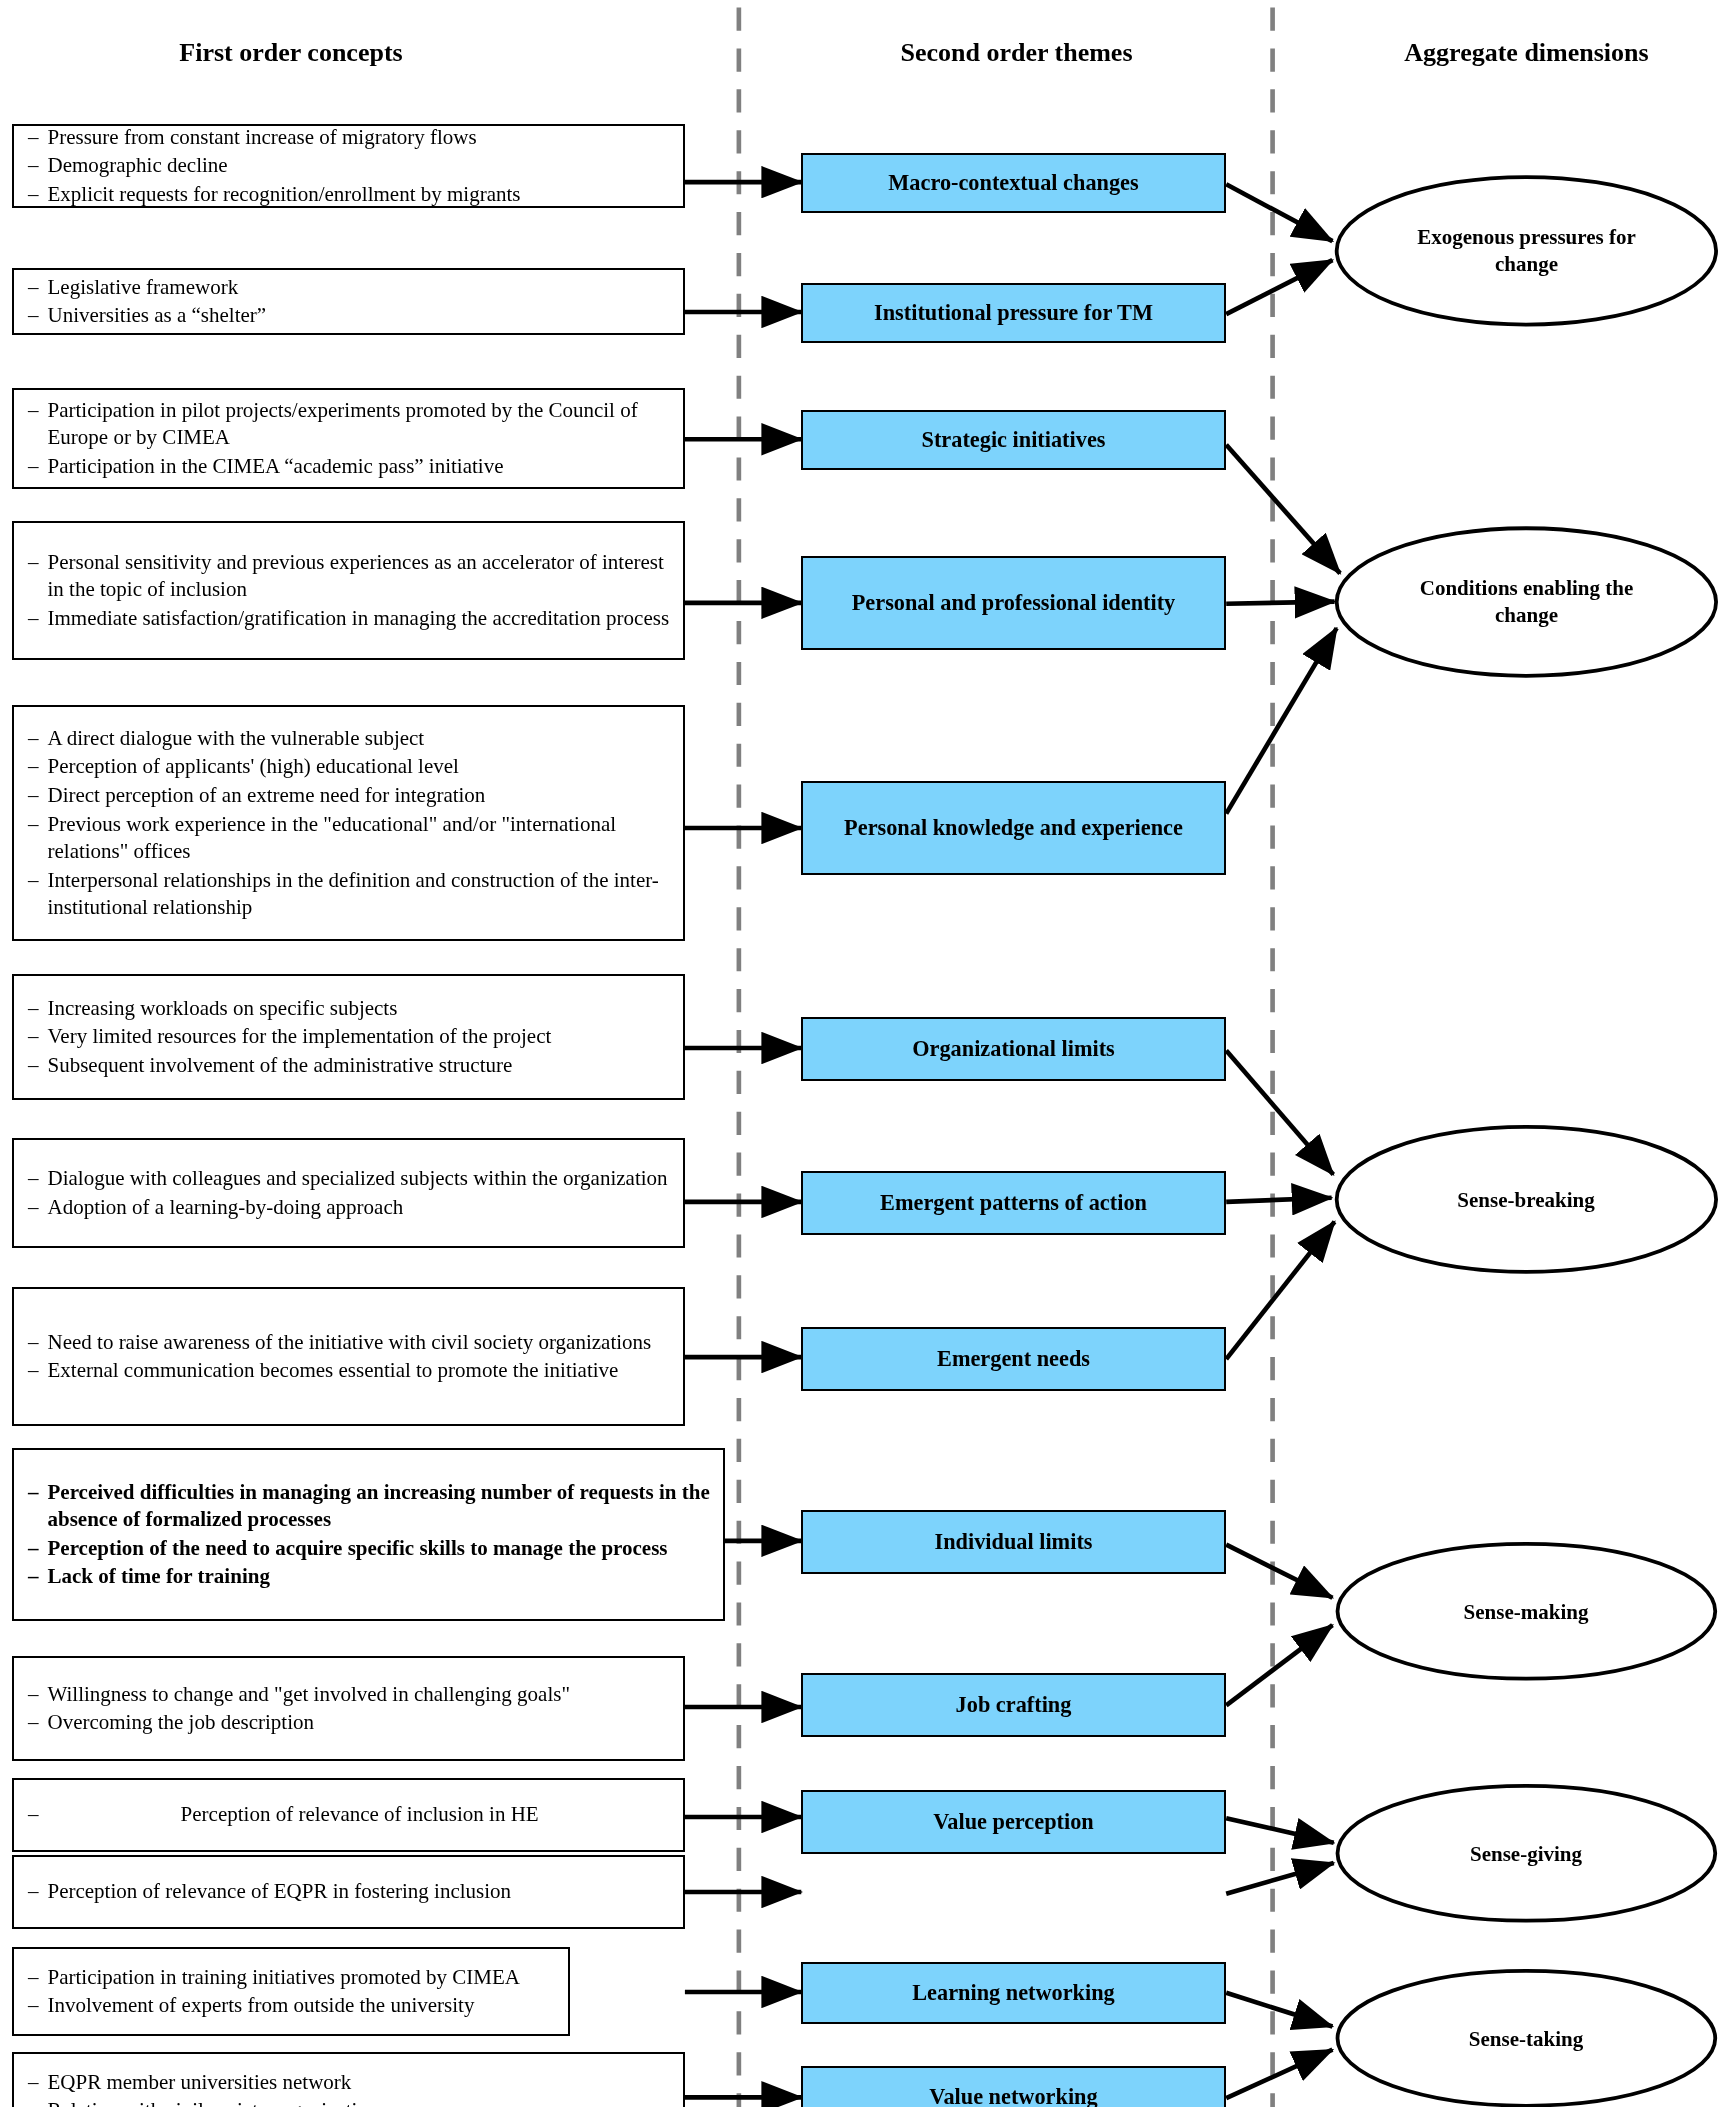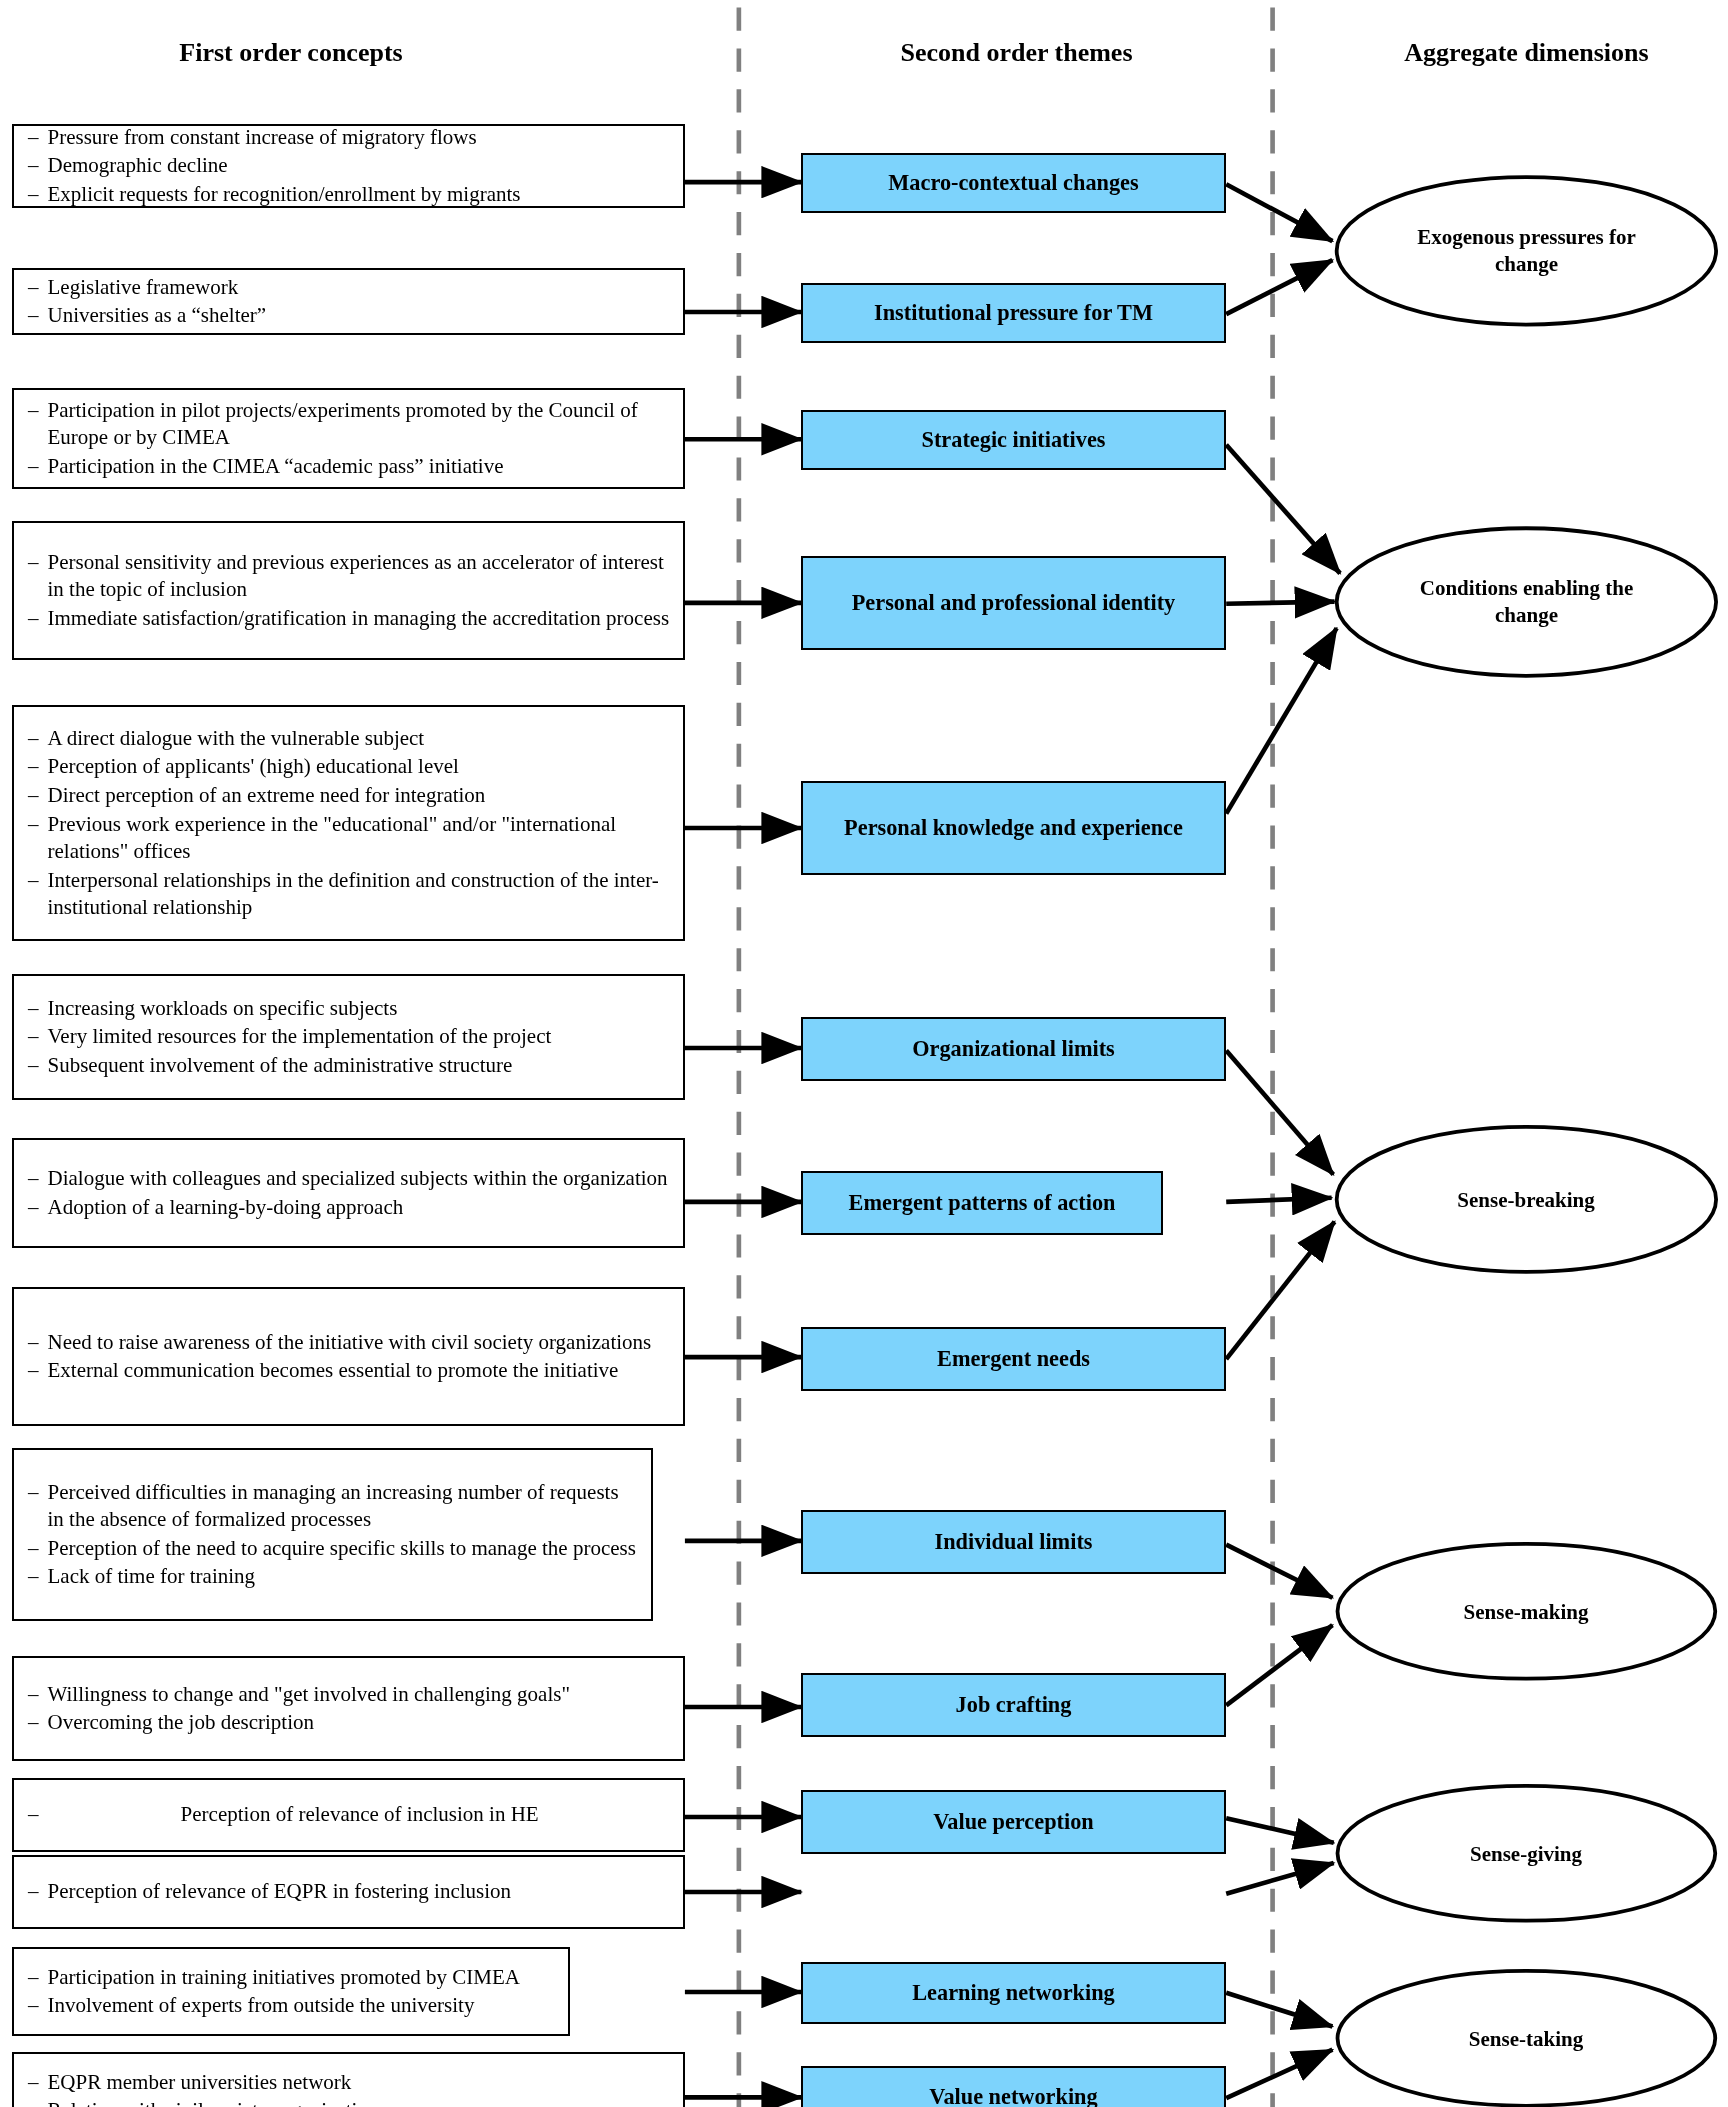--- a/index.html
+++ b/index.html
@@ -170,21 +170,21 @@
     </ul>
   </div>
 
   <div class="fo-box" style="left:11.8px;top:1287px;width:673px;height:139px;">
     <ul>
       <li>Need to raise awareness of the initiative with civil society organizations</li>
       <li>External communication becomes essential to promote the initiative</li>
     </ul>
   </div>
 
-  <div class="fo-box" style="left:11.8px;top:1448px;width:641px;height:173px;">
+  <div class="fo-box" style="left:11.8px;top:1448px;width:713px;height:173px;font-weight:bold;">
     <ul>
       <li>Perceived difficulties in managing an increasing number of requests in the absence of formalized processes</li>
       <li>Perception of the need to acquire specific skills to manage the process</li>
       <li>Lack of time for training</li>
     </ul>
   </div>
 
   <div class="fo-box" style="left:11.8px;top:1656px;width:673px;height:105px;">
     <ul>
       <li>Willingness to change and "get involved in challenging goals"</li>
@@ -229,21 +229,21 @@
   </div>
   <div class="so-box" style="left:801px;top:556px;width:425px;height:94px;">
     <span>Personal and professional identity</span>
   </div>
   <div class="so-box" style="left:801px;top:781px;width:425px;height:94px;">
     <span>Personal knowledge and experience</span>
   </div>
   <div class="so-box" style="left:801px;top:1017px;width:425px;height:64px;">
     <span>Organizational limits</span>
   </div>
-  <div class="so-box" style="left:801px;top:1171px;width:362px;height:64px;">
+  <div class="so-box" style="left:801px;top:1171px;width:425px;height:64px;">
     <span>Emergent patterns of action</span>
   </div>
   <div class="so-box" style="left:801px;top:1327px;width:425px;height:64px;">
     <span>Emergent needs</span>
   </div>
   <div class="so-box" style="left:801px;top:1510px;width:425px;height:64px;">
     <span>Individual limits</span>
   </div>
   <div class="so-box" style="left:801px;top:1673px;width:425px;height:64px;">
     <span>Job crafting</span>

